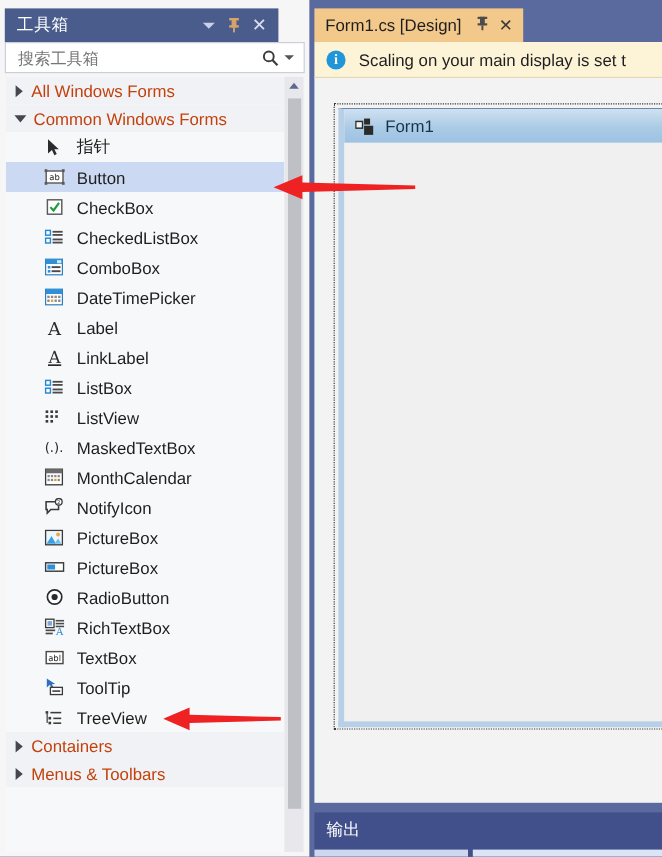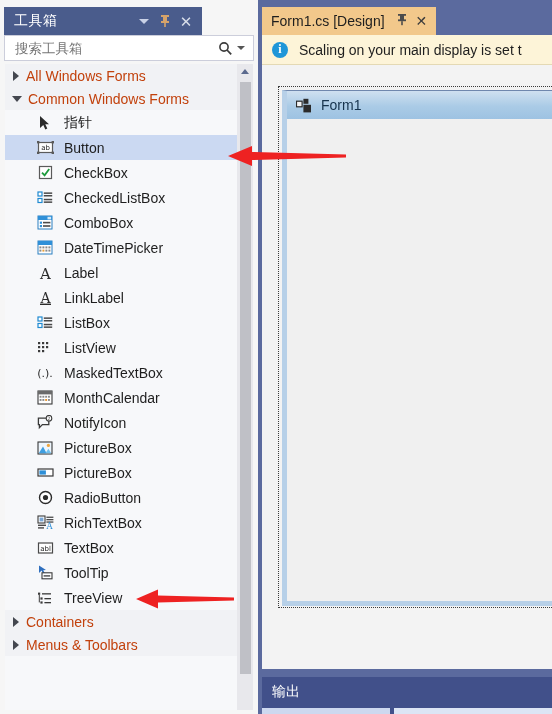--- a/index.html
+++ b/index.html
@@ -10,21 +10,21 @@
     -webkit-font-smoothing:antialiased;
   }
   #root{position:relative;width:552px;height:714px;background:#5b6a9e;}
 
   
   #toolbox{
     position:absolute;left:0;top:0;width:258px;height:714px;
     background:#f6f6f6;
   }
   #toolbox-titlebar{
-    position:absolute;left:4px;top:7px;width:198px;height:28px;
+    position:absolute;left:4px;top:7px;width:228px;height:28px;
     background:#4a5c8c;color:#ffffff;
     display:flex;align-items:center;
   }
   #toolbox-title{
     margin-left:10px;font-size:14px;color:#ffffff;letter-spacing:0.5px;
   }
   .tb-btns{margin-left:auto;display:flex;align-items:center;gap:1px;padding-right:6px;}
   .tb-btn{
     width:20px;height:22px;display:flex;align-items:center;justify-content:center;
     color:#cfd6e8;font-size:13px;line-height:1;

